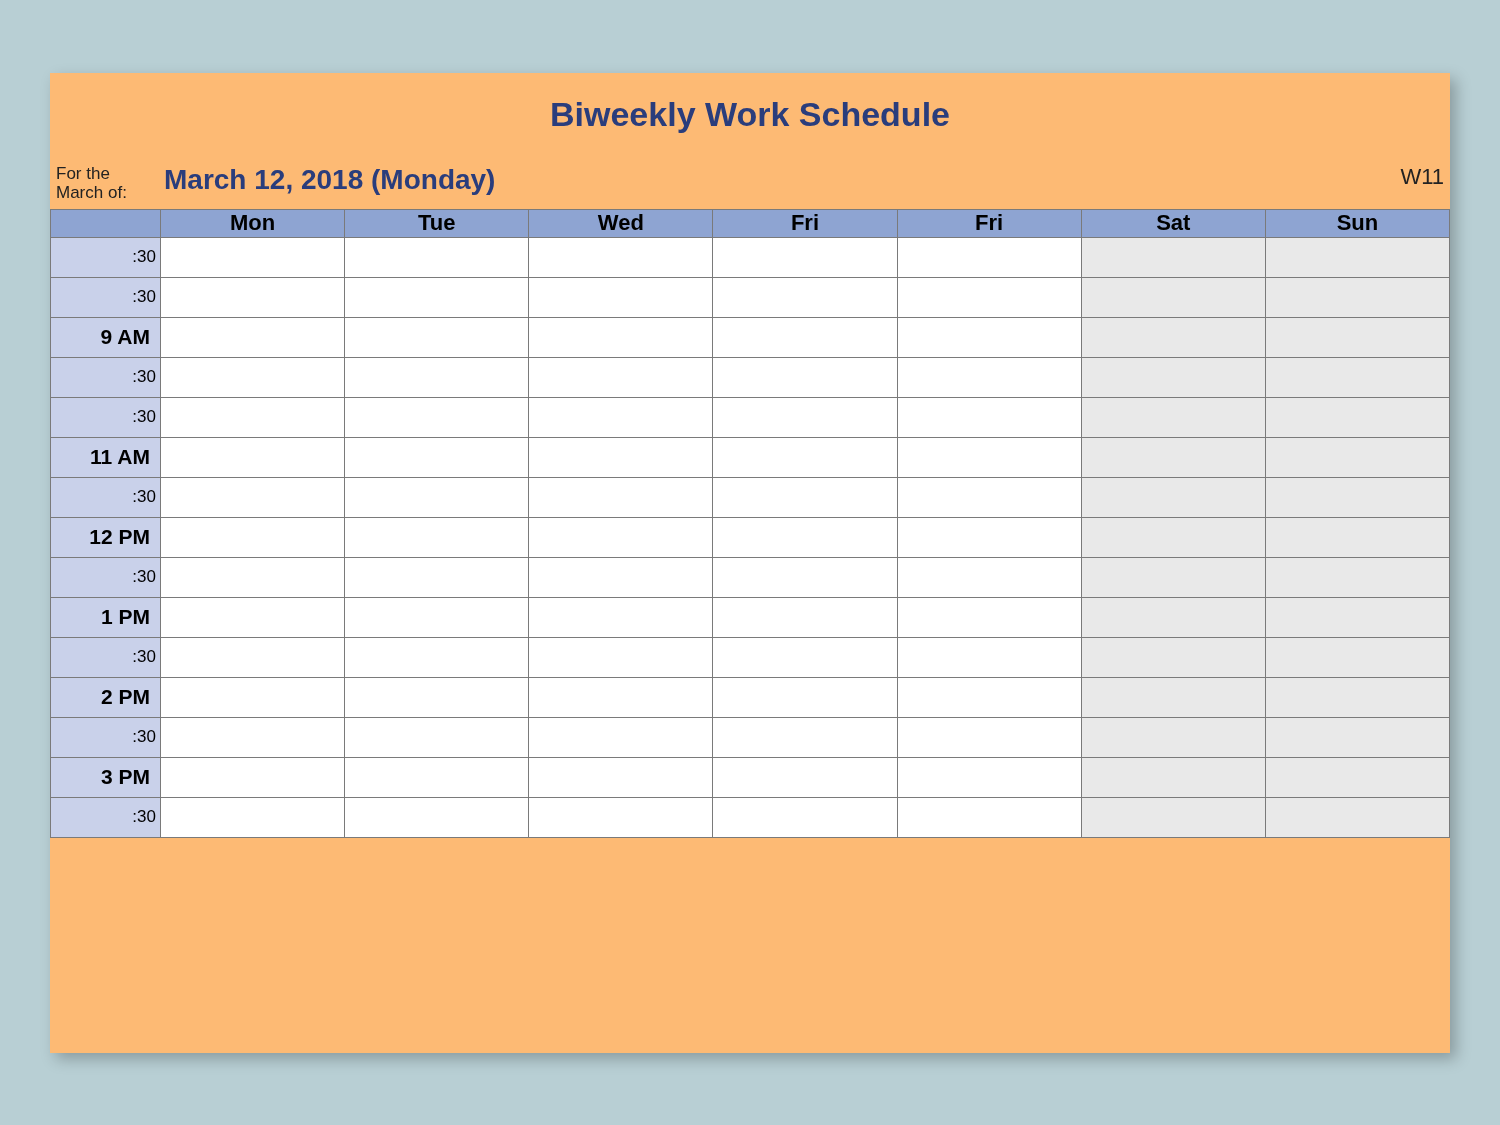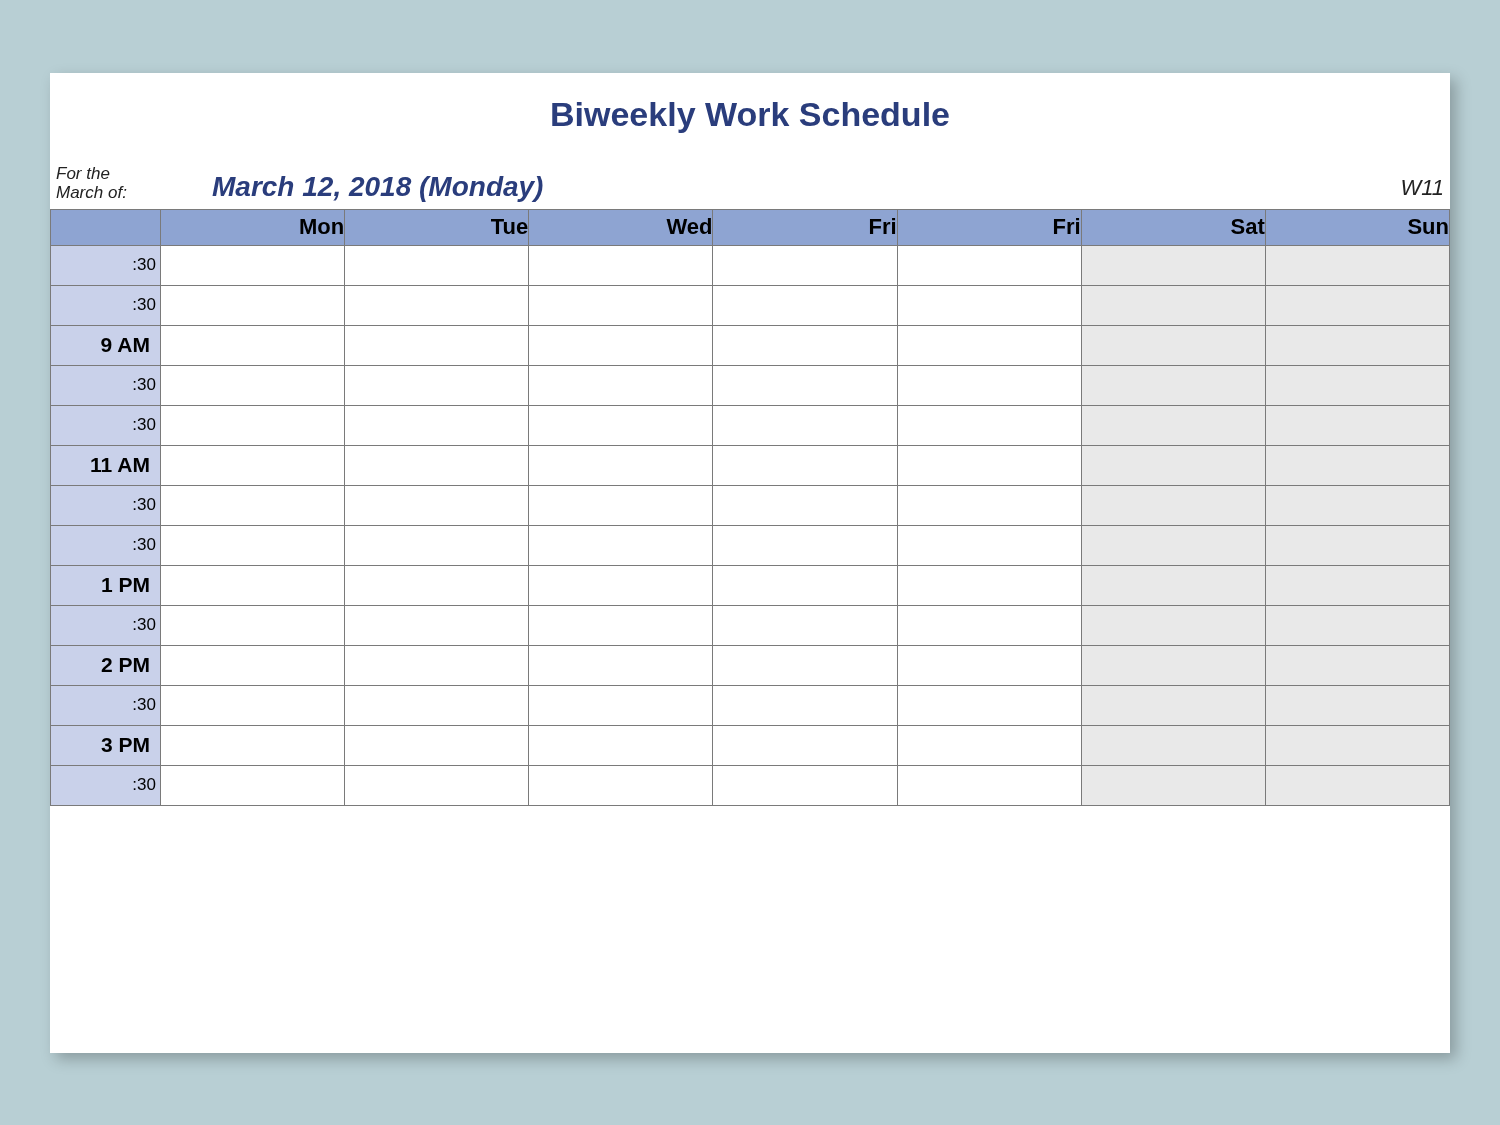--- a/index.html
+++ b/index.html
@@ -6,52 +6,49 @@
   body {
     background: #b8cfd4;
     width: 1500px;
     height: 1125px;
     font-family: Arial, Helvetica, sans-serif;
     display: flex;
     align-items: center;
     justify-content: center;
   }
   .sheet {
-    background: #ffffff;
+    background: #fdba74;
     width: 1400px;
     height: 980px;
     box-shadow: 6px 6px 14px rgba(0,0,0,0.25);
     overflow: hidden;
     position: relative;
   }
   .title {
     text-align: center;
     font-size: 34px;
     font-weight: bold;
     color: #2a3d7c;
     padding: 22px 0 30px 0;
   }
   .header-row {
     display: flex;
-    align-items: flex-end;
     padding: 0 4px 6px 4px;
-    font-style: italic;
   }
   .for-label {
     font-size: 17px;
     color: #222;
     line-height: 1.15;
     width: 110px;
     padding-left: 2px;
   }
   .week-date {
     font-size: 28px;
     font-weight: bold;
     color: #2a3d7c;
-    margin-left: 48px;
   }
   .week-num {
     margin-left: auto;
     font-size: 22px;
     color: #222;
     padding-bottom: 2px;
     padding-right: 2px;
   }
   table.grid {
     border-collapse: collapse;
@@ -59,22 +56,22 @@
     table-layout: fixed;
   }
   .grid th, .grid td {
     border: 1px solid #7a7a7a;
   }
   .grid thead th {
     background: #8ea4d2;
     color: #000;
     font-size: 22px;
     font-weight: bold;
-    height: 36px;
-    text-align: right;
+    height: 28px;
+    text-align: center;
   }
   .grid thead th.corner {
     background: #8ea4d2;
   }
   col.timecol { width: 110px; }
   col.daycol  { width: auto; }
   .grid td {
     height: 40px;
   }
   .time-hour {
@@ -201,20 +198,30 @@
           <td class="time-half">:30</td>
           <td class="cell-wd"></td>
           <td class="cell-wd"></td>
           <td class="cell-wd"></td>
           <td class="cell-wd"></td>
           <td class="cell-wd"></td>
           <td class="cell-we"></td>
           <td class="cell-we"></td>
         </tr>
         <tr>
+          <td class="time-hour">12 PM</td>
+          <td class="cell-wd"></td>
+          <td class="cell-wd"></td>
+          <td class="cell-wd"></td>
+          <td class="cell-wd"></td>
+          <td class="cell-wd"></td>
+          <td class="cell-we"></td>
+          <td class="cell-we"></td>
+        </tr>
+        <tr>
           <td class="time-half">:30</td>
           <td class="cell-wd"></td>
           <td class="cell-wd"></td>
           <td class="cell-wd"></td>
           <td class="cell-wd"></td>
           <td class="cell-wd"></td>
           <td class="cell-we"></td>
           <td class="cell-we"></td>
         </tr>
         <tr>

